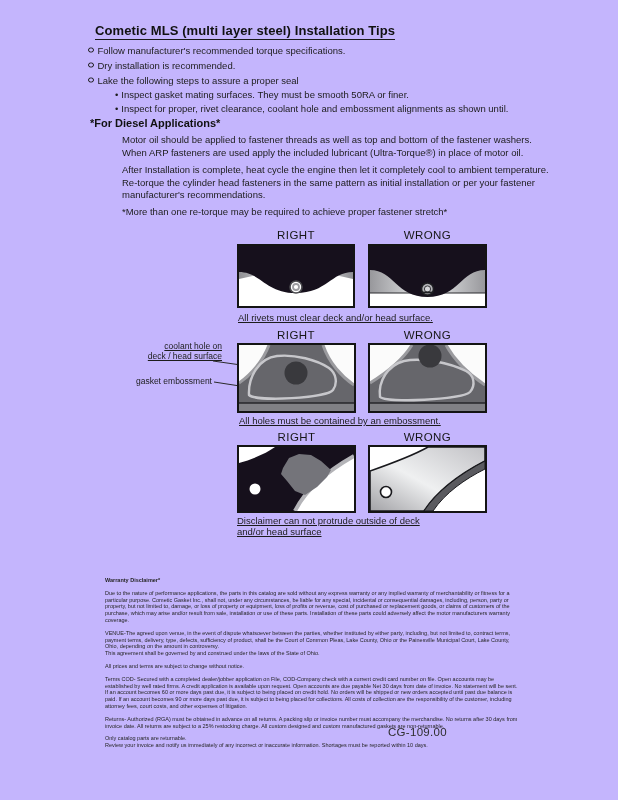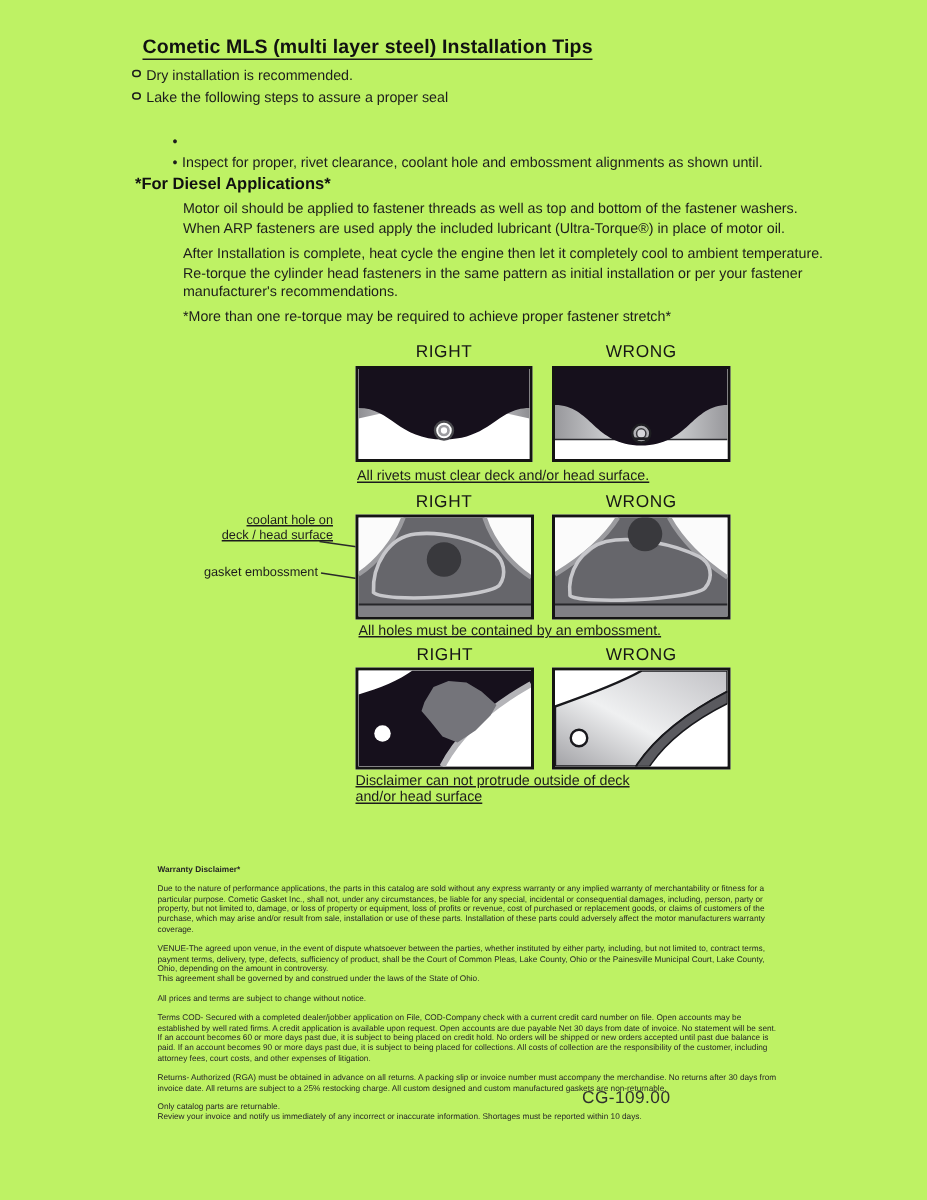--- a/index.html
+++ b/index.html
@@ -1,17 +1,17 @@
 <!DOCTYPE html>
 <html><head>
 <meta charset="utf-8">
 <style>
   html,body{margin:0;padding:0;background:#ffffff;}
   .page{
-    position:relative;width:618px;height:800px;background:#bef264;overflow:hidden;
+    position:relative;width:618px;height:800px;background:#c4b5fd;overflow:hidden;
     font-family:"Liberation Sans","DejaVu Sans",sans-serif;color:#1a1a1a;
   }
   .title{
     position:absolute;left:95px;top:23px;font-size:13px;font-weight:bold;
     letter-spacing:0.1px;border-bottom:1.5px solid #1a1a1a;padding-bottom:1px;color:#111;
   }
   .bullets{position:absolute;left:88px;top:43px;font-size:9.5px;line-height:15px;color:#1c1c1c;}
   .bullets .b{display:flex;align-items:baseline;}
   .om{
     display:inline-block;width:3.5px;height:3.5px;border:1px solid #1c1c1c;border-radius:50%;
@@ -36,31 +36,36 @@
 </head>
 <body>
 
 <div class="page">
 
   <div class="title">Cometic MLS (multi layer steel) Installation Tips</div>
 
   <div class="bullets">
     <div class="b">
         <span class="om"></span>
+        <span>Follow manufacturer's recommended torque specifications.</span>
+      </div>
+    <div class="b">
+        <span class="om"></span>
         <span>Dry installation is recommended.</span>
       </div>
     <div class="b">
         <span class="om"></span>
         <span>Lake the following steps to assure a proper seal</span>
       </div>
   </div>
 
   <div class="subbullets">
     <div class="b">
         <span class="dm">•</span>
+        <span>Inspect gasket mating surfaces.  They must be smooth 50RA or finer.</span>
       </div>
     <div class="b">
         <span class="dm">•</span>
         <span>Inspect for proper, rivet clearance, coolant hole and embossment alignments as shown until.</span>
       </div>
   </div>
 
   <div class="dheading">*For Diesel Applications*</div>
   <div class="para" style="top:134px;">Motor oil should be applied to fastener threads as well as top and bottom of the fastener washers. When ARP fasteners are used apply the included lubricant (Ultra-Torque®) in place of motor oil.</div>
   <div class="para" style="top:164px;">After Installation is complete, heat cycle the engine then let it completely cool to ambient temperature. Re-torque the cylinder head fasteners in the same pattern as initial installation or per your fastener manufacturer's recommendations.</div>

